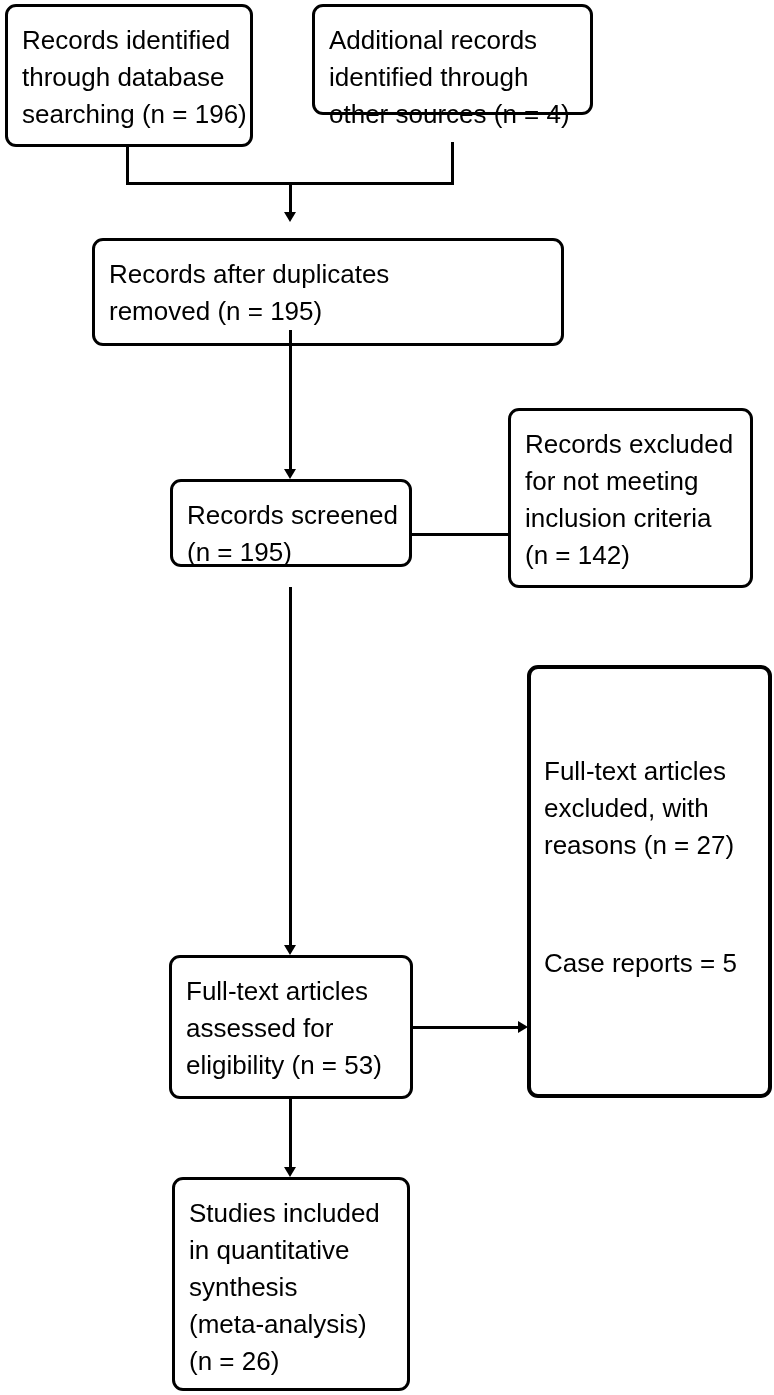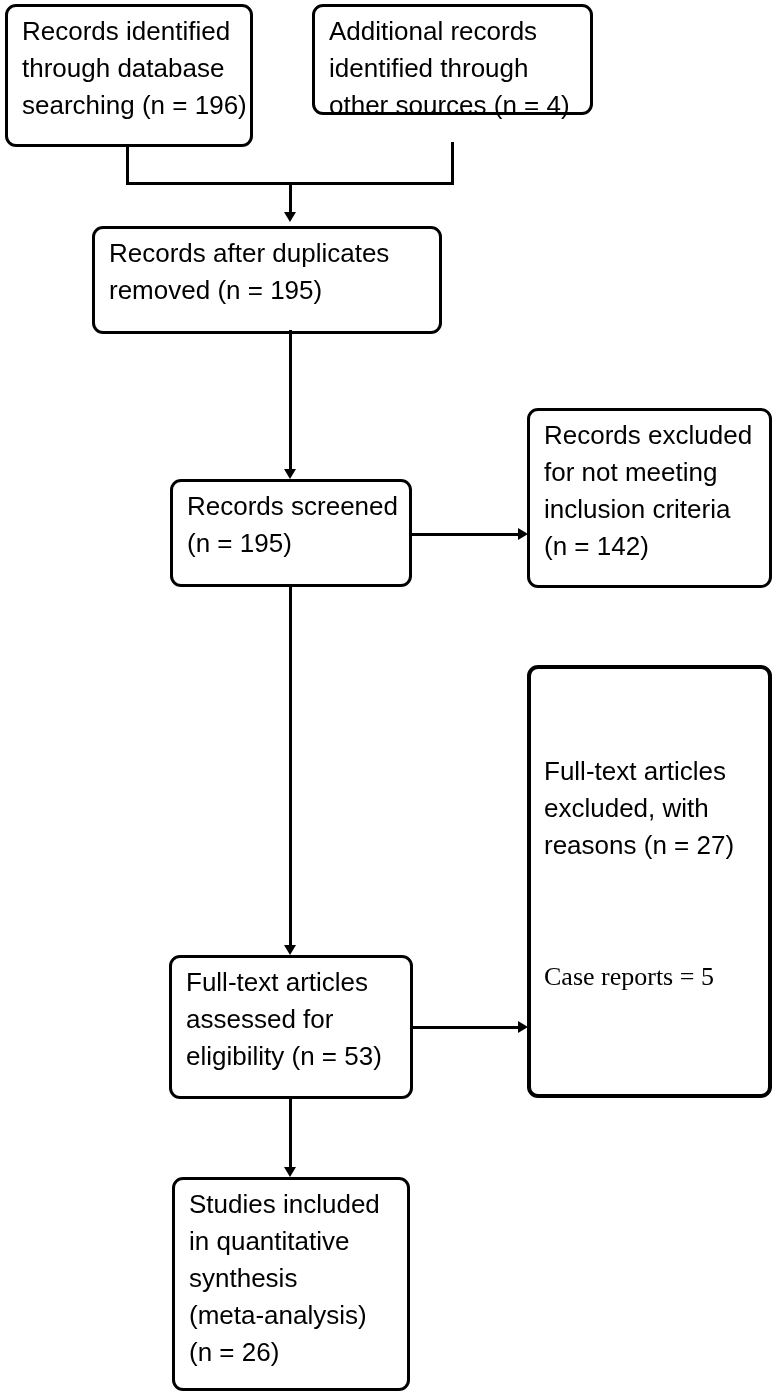--- a/index.html
+++ b/index.html
@@ -12,27 +12,27 @@
     color: #000000;
   }
   .box {
     position: absolute;
     box-sizing: border-box;
     background: #ffffff;
     border: 3px solid #000000;
     border-radius: 11px;
     font-size: 26px;
     line-height: 37px;
-    padding: 6px 14px;
+    padding: 15px 14px;
     white-space: pre;
     color: #000000;
   }
   .box--thick { border-width: 4px; padding: 10px 13px; }
   .box p { margin: 0; white-space: pre; }
-  .box p + p { margin-top: 20px; font-family: Liberation Serif, serif; }
+  .box p + p { margin-top: 7px; }
   .line { position: absolute; background: #000000; }
   .arrow-down {
     position: absolute; width: 0; height: 0;
     border-left: 6px solid transparent;
     border-right: 6px solid transparent;
     border-top: 10px solid #000000;
   }
   .arrow-right {
     position: absolute; width: 0; height: 0;
     border-top: 6px solid transparent;
@@ -52,33 +52,33 @@
   <div class="box" style="left:312px; top:4px; width:281px; height:111px;">Additional records
 identified through
 other sources (n = 4)</div>
 
   <div class="line" style="left:126px; top:146px; width:3px; height:39px;"></div>
   <div class="line" style="left:451px; top:142px; width:3px; height:43px;"></div>
   <div class="line" style="left:126px; top:182px; width:328px; height:3px;"></div>
   <div class="line" style="left:289px; top:182px; width:3px; height:31px;"></div>
   <div class="arrow-down" style="left:284px; top:212px;"></div>
 
-  <div class="box" style="left:92px; top:226px; width:350px; height:108px;">Records after duplicates
+  <div class="box" style="left:92px; top:238px; width:472px; height:108px;">Records after duplicates
 removed (n = 195)</div>
 
   <div class="line" style="left:289px; top:330px; width:3px; height:139px;"></div>
   <div class="arrow-down" style="left:284px; top:469px;"></div>
 
-  <div class="box" style="left:170px; top:479px; width:242px; height:108px;">Records screened
+  <div class="box" style="left:170px; top:479px; width:242px; height:88px;">Records screened
 (n = 195)</div>
 
   <div class="line" style="left:412px; top:533px; width:107px; height:3px;"></div>
   <div class="arrow-right" style="left:518px; top:528px;"></div>
 
-  <div class="box" style="left:527px; top:408px; width:245px; height:180px;">Records excluded
+  <div class="box" style="left:508px; top:408px; width:245px; height:180px;">Records excluded
 for not meeting
 inclusion criteria
 (n = 142)</div>
 
   <div class="line" style="left:289px; top:587px; width:3px; height:358px;"></div>
   <div class="arrow-down" style="left:284px; top:945px;"></div>
 
   <div class="box" style="left:169px; top:955px; width:244px; height:144px;">Full-text articles
 assessed for
 eligibility (n = 53)</div>

